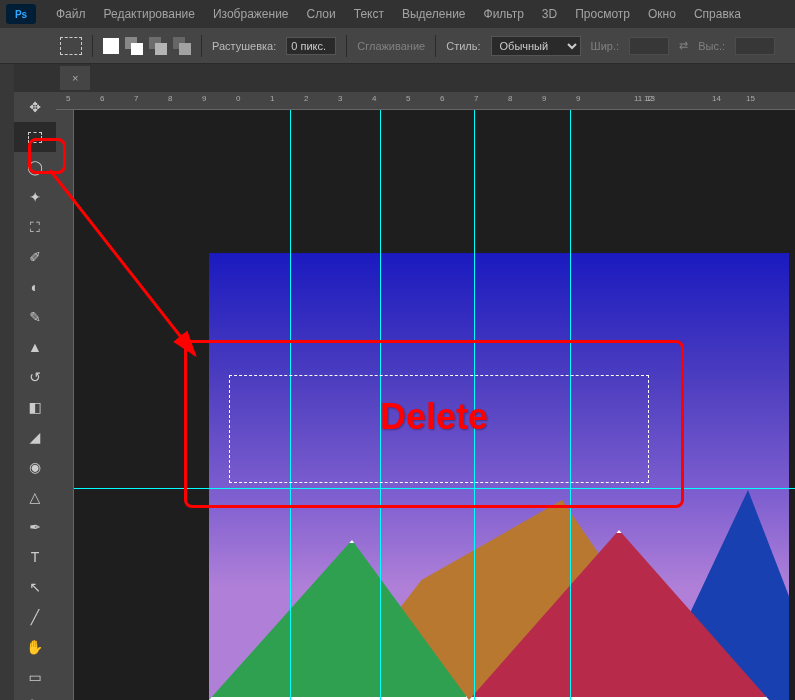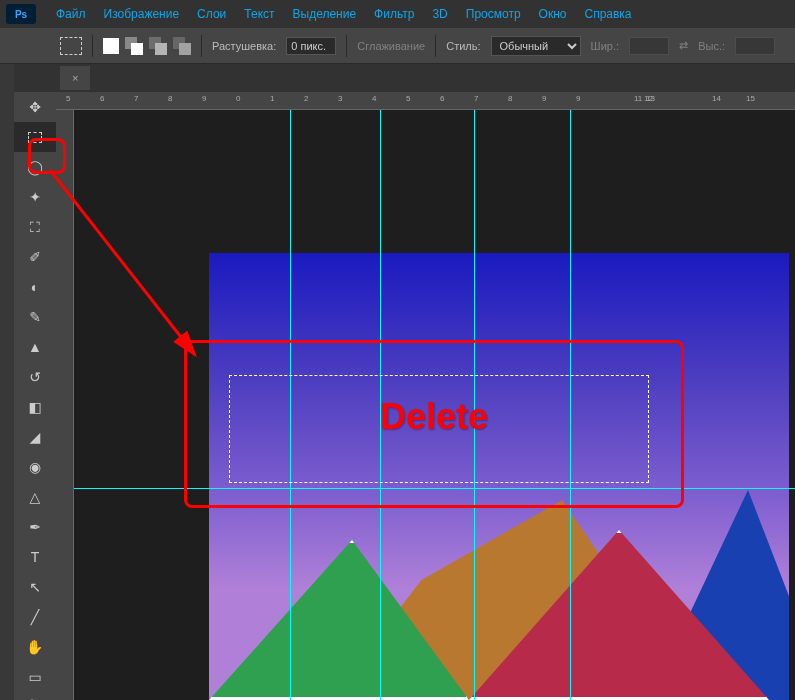--- a/index.html
+++ b/index.html
@@ -1,20 +1,20 @@
 <!DOCTYPE html>
 <html><head>
   <meta charset="utf-8">
   <style>
     * { margin: 0; padding: 0; box-sizing: border-box; font-family: Arial, sans-serif; }
     body { width: 795px; height: 700px; background: #1a1a1a; overflow: hidden; position: relative; }
     
     .menu-bar { height: 28px; background: #323232; display: flex; align-items: center; padding: 0 6px; gap: 2px; }
     .ps-logo { width: 30px; height: 20px; background: #001e36; color: #31a8ff; display: flex; align-items: center; justify-content: center; font-size: 10px; font-weight: bold; border-radius: 3px; margin-right: 10px; }
-    .menu-item { color: #0ea5e9; font-size: 12px; padding: 4px 8px; cursor: pointer; }
+    .menu-item { color: #a3a3a3; font-size: 12px; padding: 4px 8px; cursor: pointer; }
     
     .options-bar { height: 36px; background: #454545; display: flex; align-items: center; padding: 0 10px; gap: 10px; border-bottom: 1px solid #2a2a2a; }
     .opt-group { display: flex; align-items: center; gap: 6px; }
     .opt-rect { width: 22px; height: 18px; border: 1px dashed #ccc; }
     .opt-sq { width: 16px; height: 16px; background: #fff; }
     .opt-overlap { width: 18px; height: 18px; position: relative; }
     .opt-overlap::before { content: ''; position: absolute; width: 12px; height: 12px; background: #888; top: 0; left: 0; }
     .opt-overlap::after { content: ''; position: absolute; width: 12px; height: 12px; background: #fff; bottom: 0; right: 0; }
     .opt-label { color: #bbb; font-size: 11px; }
     .opt-input { background: #2a2a2a; border: 1px solid #555; color: #ccc; font-size: 11px; width: 50px; height: 18px; padding: 0 4px; }
@@ -51,20 +51,21 @@
     .anno-text { position: absolute; color: #ff0000; font-size: 36px; font-weight: bold; text-shadow: 1px 1px 2px rgba(0,0,0,0.3); }
     
     svg.arrow { position: absolute; pointer-events: none; }
   </style>
 </head>
 <body>
 
 <div class="menu-bar">
   <div class="ps-logo">Ps</div>
   <div class="menu-item">Файл</div>
+  <div class="menu-item">Редактирование</div>
   <div class="menu-item">Изображение</div>
   <div class="menu-item">Слои</div>
   <div class="menu-item">Текст</div>
   <div class="menu-item">Выделение</div>
   <div class="menu-item">Фильтр</div>
   <div class="menu-item">3D</div>
   <div class="menu-item">Просмотр</div>
   <div class="menu-item">Окно</div>
   <div class="menu-item">Справка</div>
 </div>

